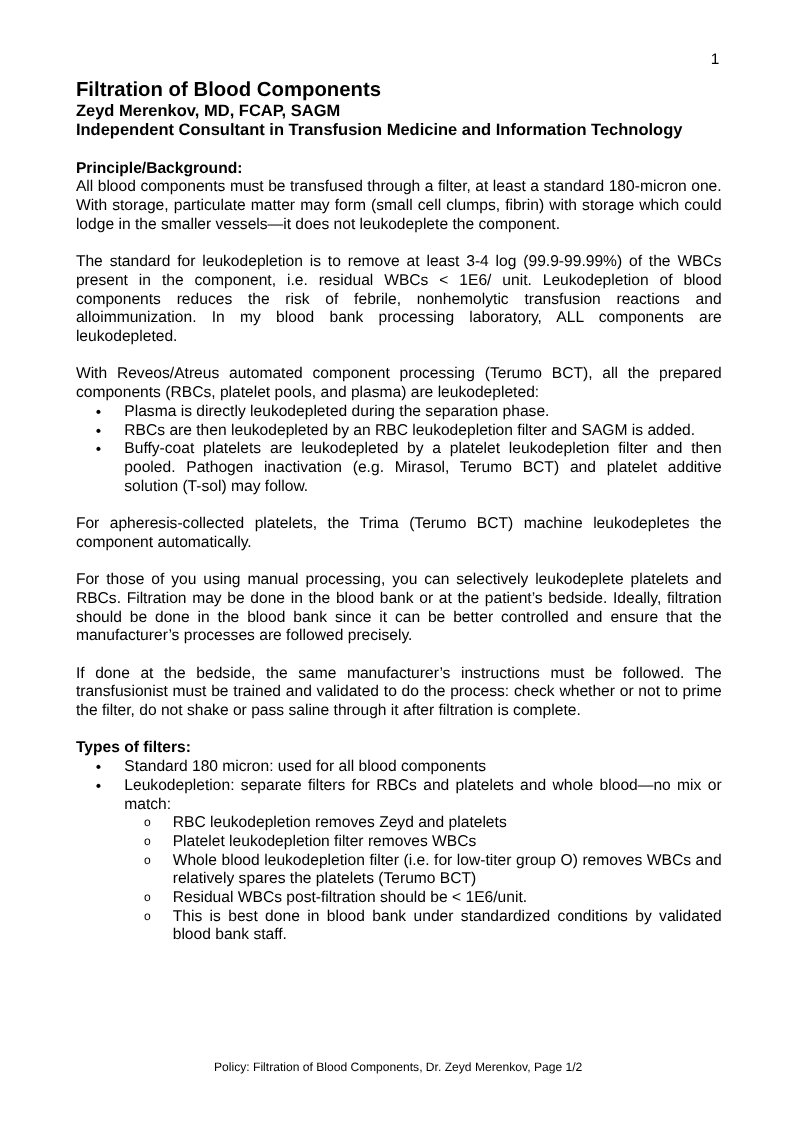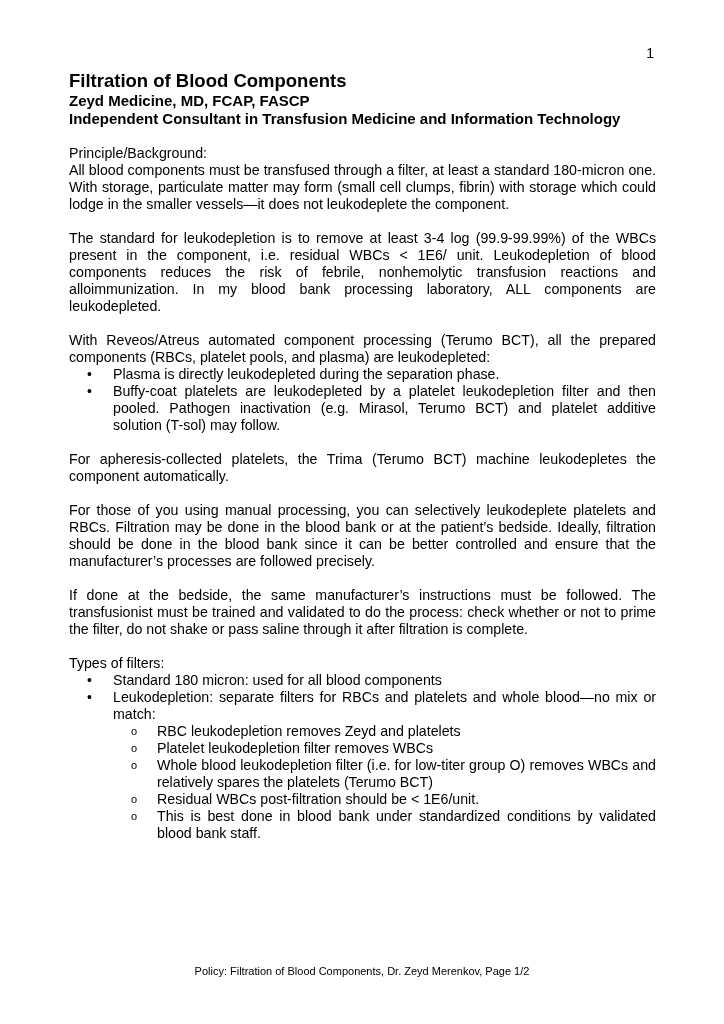--- a/index.html
+++ b/index.html
@@ -10,21 +10,21 @@
     .page-number {
       position: absolute; top: 45px; right: 70px;
       font-size: 14px; line-height: 17px;
     }
     .content {
       position: absolute; left: 69px; top: 70px; width: 587px;
       font-size: 14.2px; line-height: 17px;
     }
     .title { font-weight: bold; font-size: 18.5px; line-height: 22px; margin: 0; }
     .subtitle { font-weight: bold; font-size: 15px; line-height: 18px; margin: 0; }
-    .heading { font-weight: normal; margin: 0; }
+    .heading { font-weight: bold; margin: 0; }
     p { margin: 0; text-align: justify; }
     .gap { height: 17px; }
     ul { margin: 0; padding: 0; list-style: none; }
     ul.l1 > li { position: relative; padding-left: 44px; text-align: justify; }
     ul.l1 > li::before {
       content: "\2022"; position: absolute; left: 18px; top: 0; font-size: 14px;
     }
     ul.l2 > li { position: relative; padding-left: 44px; text-align: justify; }
     ul.l2 > li::before {
       content: "o"; position: absolute; left: 18px; top: 0; font-size: 11px;
@@ -34,32 +34,33 @@
       text-align: center; font-size: 11px; line-height: 14px;
     }
   </style>
 </head>
 <body>
 
 <div class="page-number">1</div>
 
 <div class="content">
   <h1 class="title">Filtration of Blood Components</h1>
-  <div class="subtitle">Zeyd Medicine, MD, FCAP, FASCP</div>
+  <div class="subtitle">Zeyd Merenkov, MD, FCAP, SAGM</div>
   <div class="subtitle">Independent Consultant in Transfusion Medicine and Information Technology</div>
   <div class="gap"></div>
 
   <div class="heading">Principle/Background:</div>
   <p>All blood components must be transfused through a filter, at least a standard 180-micron one.  With storage, particulate matter may form (small cell clumps, fibrin) with storage which could lodge in the smaller vessels—it does not leukodeplete the component.</p>
   <div class="gap"></div>
   <p>The standard for leukodepletion is to remove at least 3-4 log (99.9-99.99%) of the WBCs present in the component, i.e. residual WBCs &lt; 1E6/ unit.  Leukodepletion of blood components reduces the risk of febrile, nonhemolytic transfusion reactions and alloimmunization.  In my blood bank processing laboratory, ALL components are leukodepleted.</p>
   <div class="gap"></div>
   <p>With Reveos/Atreus automated component processing (Terumo BCT), all the prepared components (RBCs, platelet pools, and plasma) are leukodepleted:</p>
   <ul class="l1">
     <li>Plasma is directly leukodepleted during the separation phase.</li>
+    <li>RBCs are then leukodepleted by an RBC leukodepletion filter and SAGM is added.</li>
     <li>Buffy-coat platelets are leukodepleted by a platelet leukodepletion filter and then pooled.  Pathogen inactivation (e.g. Mirasol, Terumo BCT) and platelet additive solution (T-sol) may follow.</li>
   </ul>
   <div class="gap"></div>
   <p>For apheresis-collected platelets, the Trima (Terumo BCT) machine leukodepletes the component automatically.</p>
   <div class="gap"></div>
   <p>For those of you using manual processing, you can selectively leukodeplete platelets and RBCs.  Filtration may be done in the blood bank or at the patient’s bedside.  Ideally, filtration should be done in the blood bank since it can be better controlled and ensure that the manufacturer’s processes are followed precisely.</p>
   <div class="gap"></div>
   <p>If done at the bedside, the same manufacturer’s instructions must be followed.  The transfusionist must be trained and validated to do the process:  check whether or not to prime the filter, do not shake or pass saline through it after filtration is complete.</p>
   <div class="gap"></div>
 

